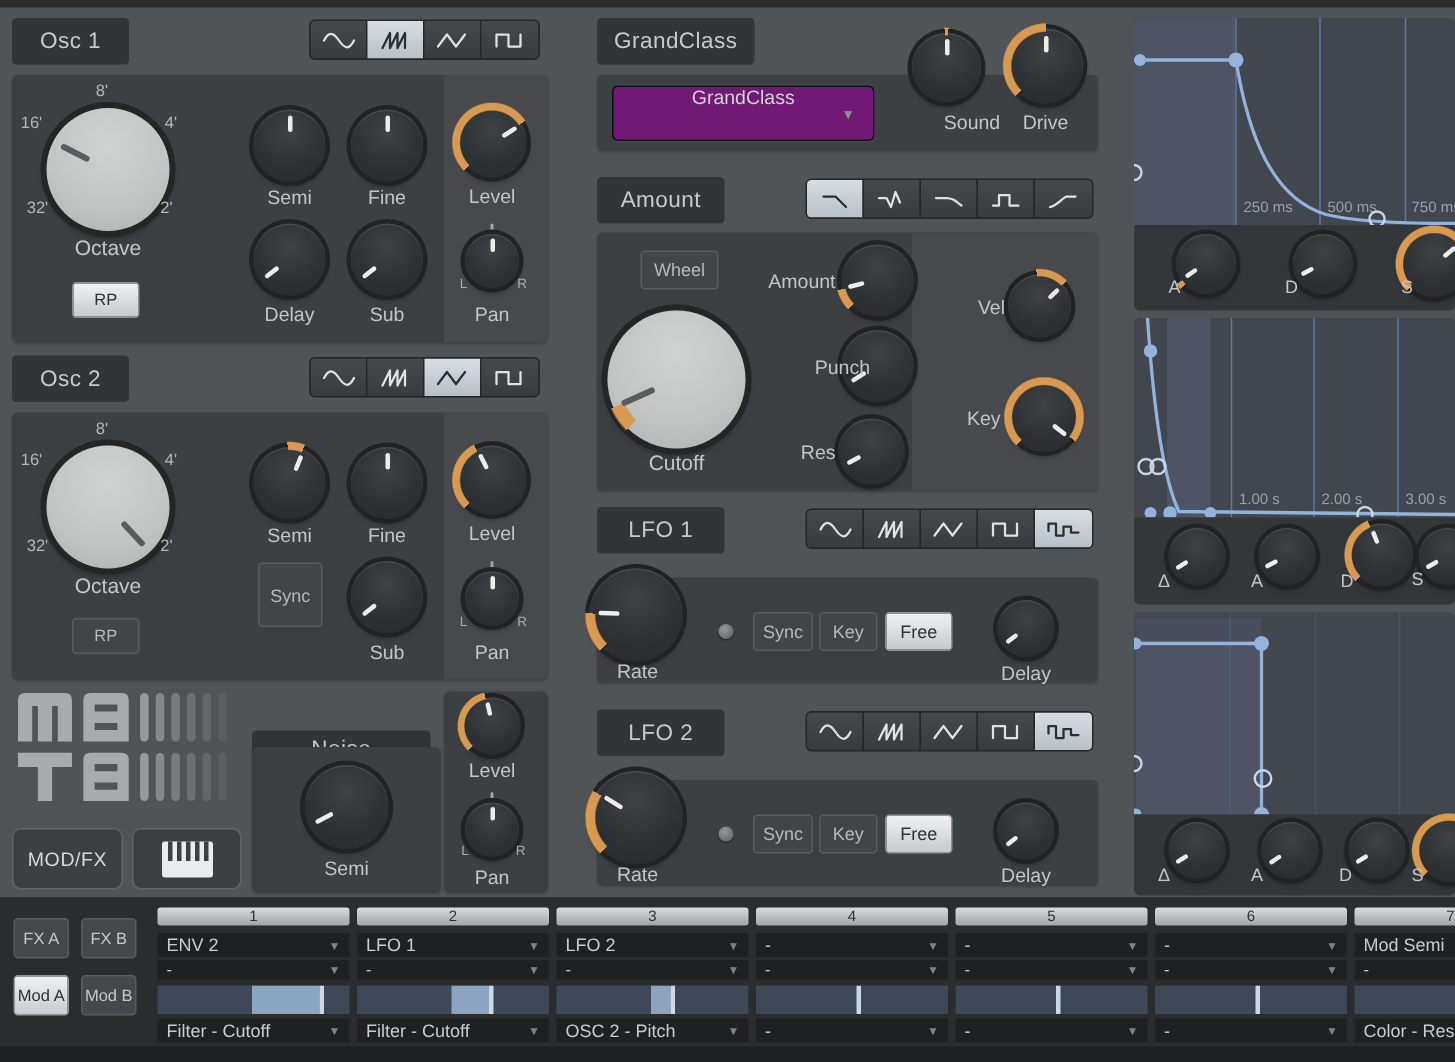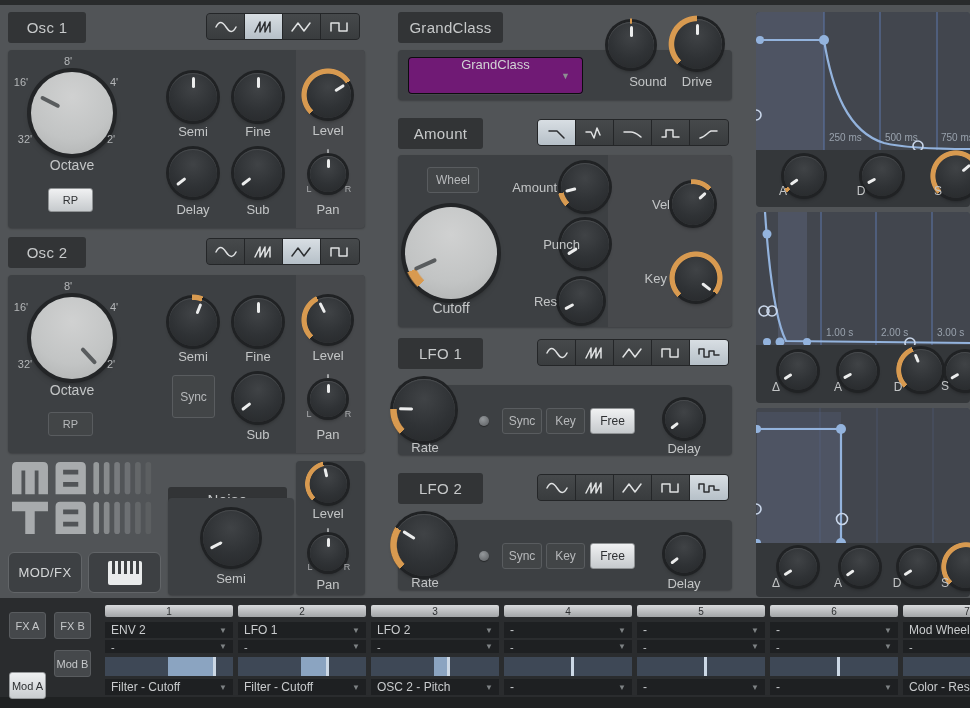--- a/index.html
+++ b/index.html
@@ -618,21 +618,21 @@
 <div class="elbl" style="left:945px;top:576px">S</div>
 
 <div class="mxbg"></div>
 <div class="mxbot"></div>
 <div class="mbtn" style="left:9px;top:612px">
     <span>FX A</span>
   </div>
 <div class="mbtn" style="left:54px;top:612px">
     <span>FX B</span>
   </div>
-<div class="mbtn lit" style="left:9px;top:672px">
+<div class="mbtn lit" style="left:9px;top:650px">
     <span>Mod A</span>
   </div>
 <div class="mbtn" style="left:54px;top:650px">
     <span>Mod B</span>
   </div>
 
 <div class="mcol" style="left:105px">
   <div class="mhead">
       <span>1</span>
     </div>
@@ -753,21 +753,21 @@
   <div class="mrow" style="top:81px;height:16px">
       <span>-</span>
       <span class="dar2">▼</span>
     </div>
 </div>
 <div class="mcol" style="left:903px">
   <div class="mhead">
       <span>7</span>
     </div>
   <div class="mrow" style="top:24px;height:16px">
-      <span>Mod Wheel</span>
+      <span>Mod Semi</span>
     </div>
   <div class="mrow" style="top:42px;height:13px;font-size:11px">
       <span>-</span>
     </div>
   <div class="msl"></div>
   <div class="mrow" style="top:81px;height:16px">
       <span>Color - Res</span>
     </div>
 </div>
 

